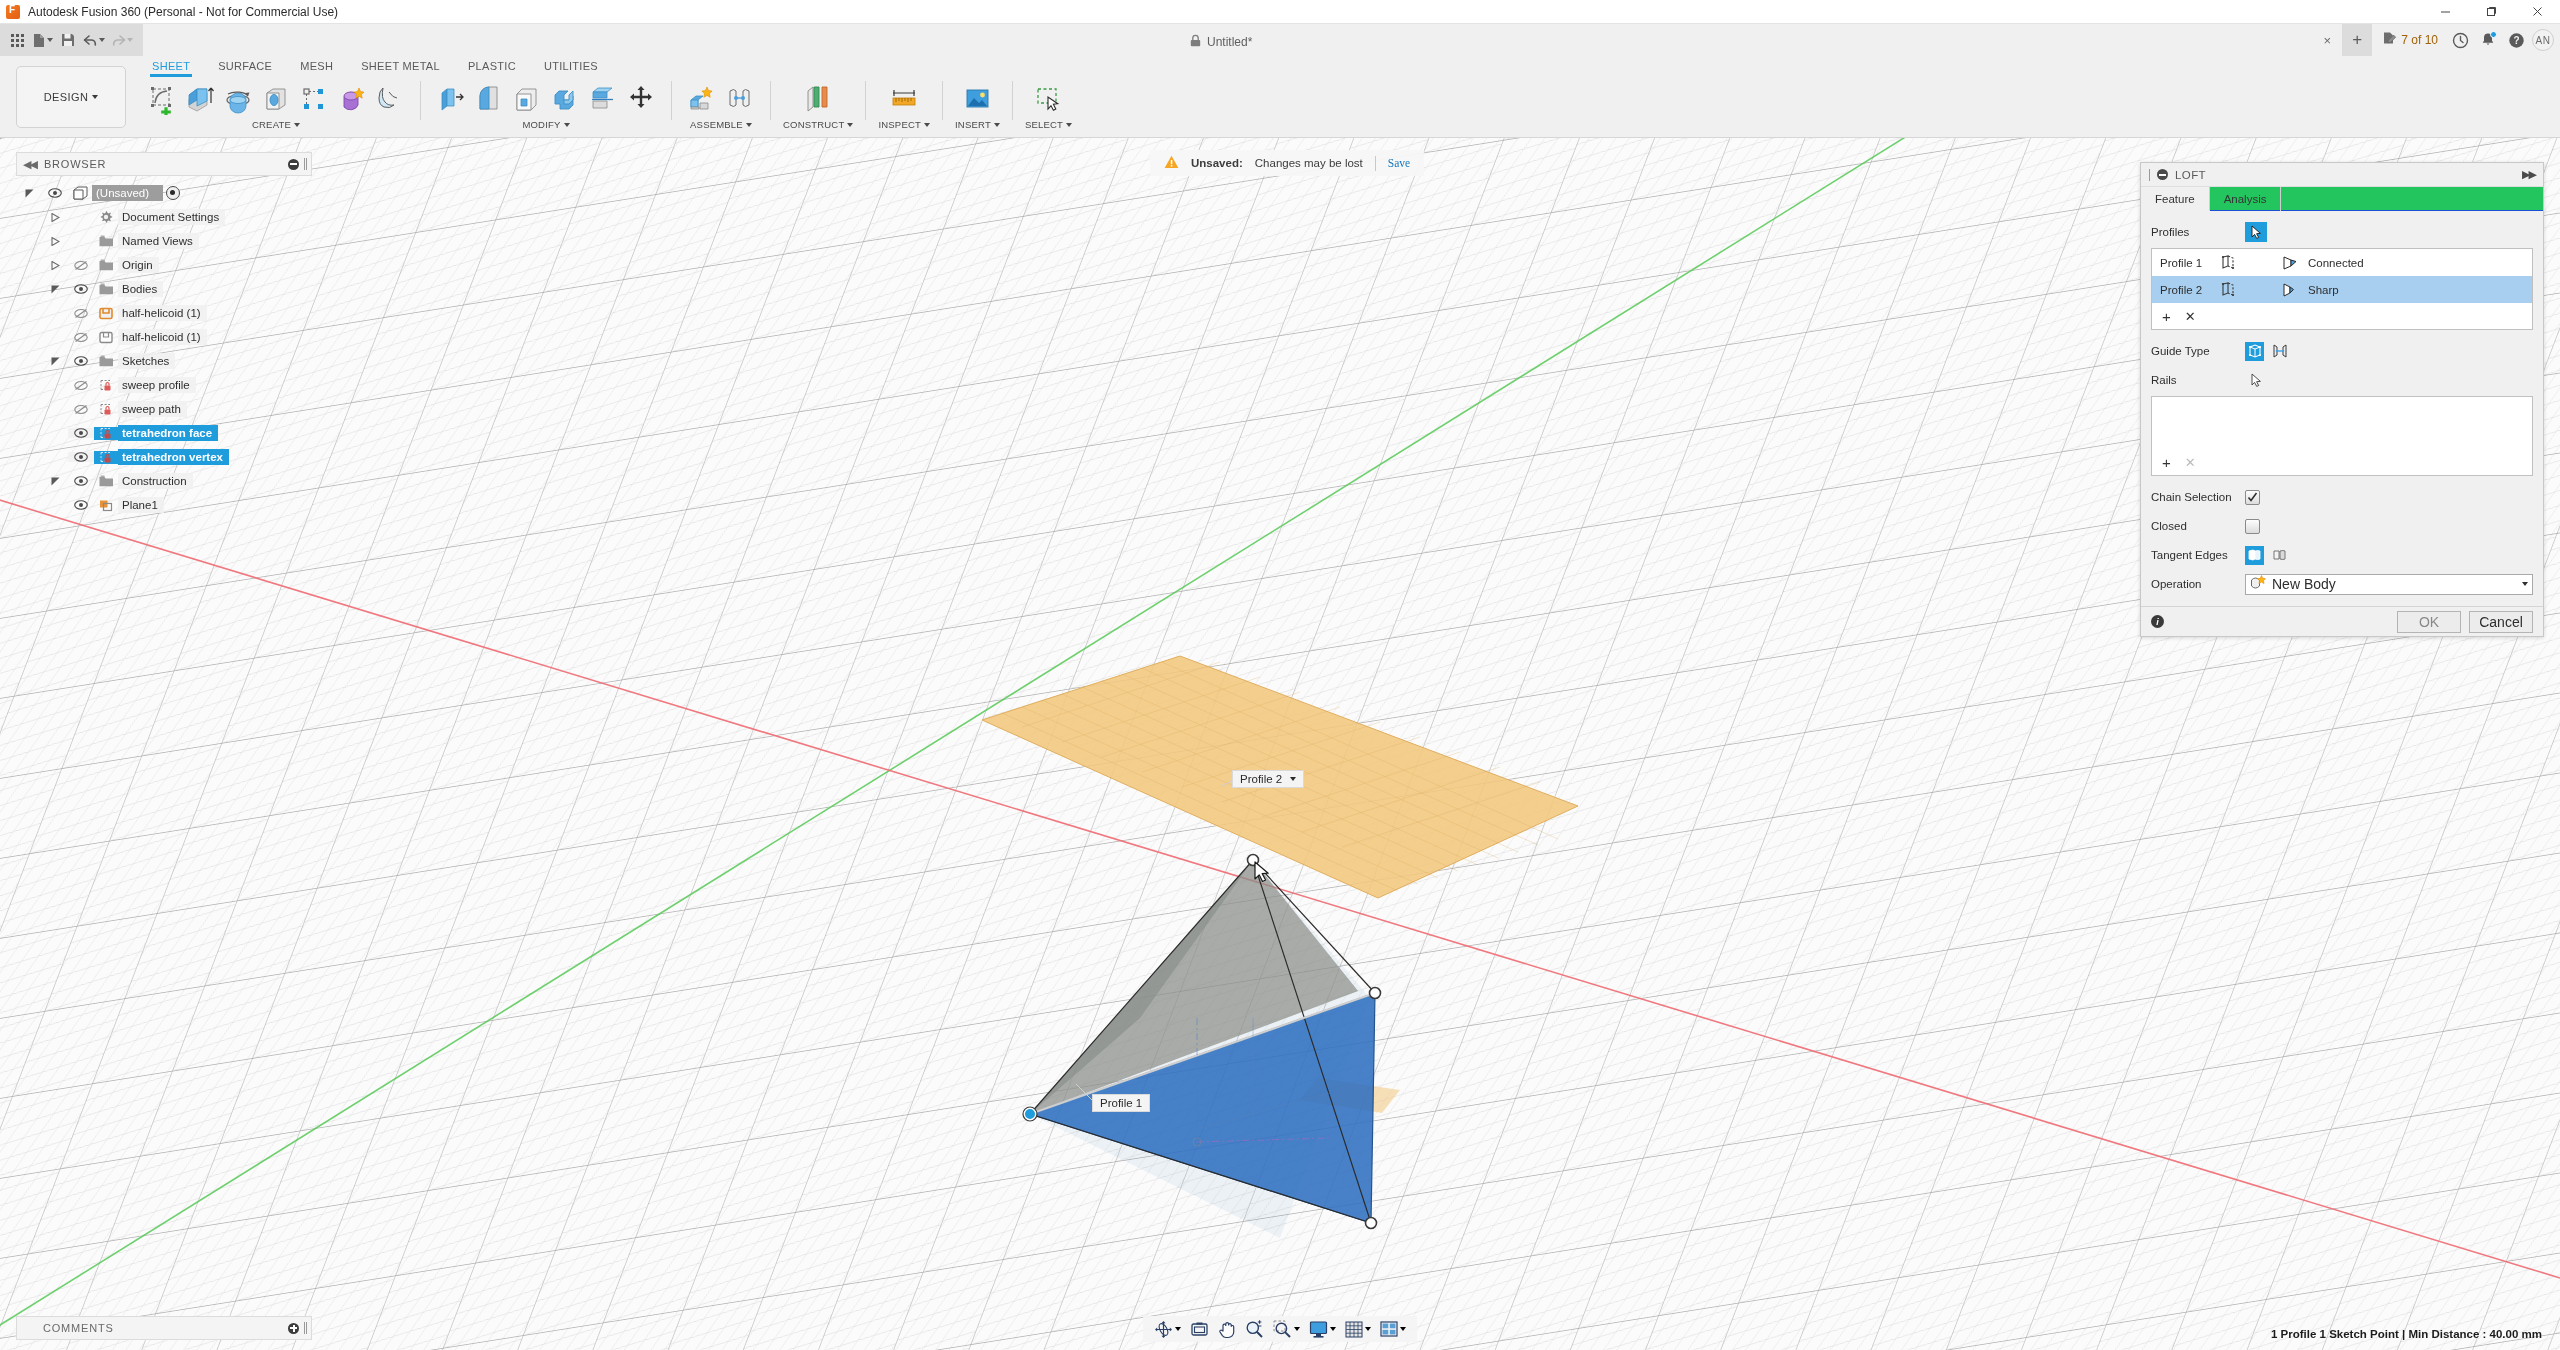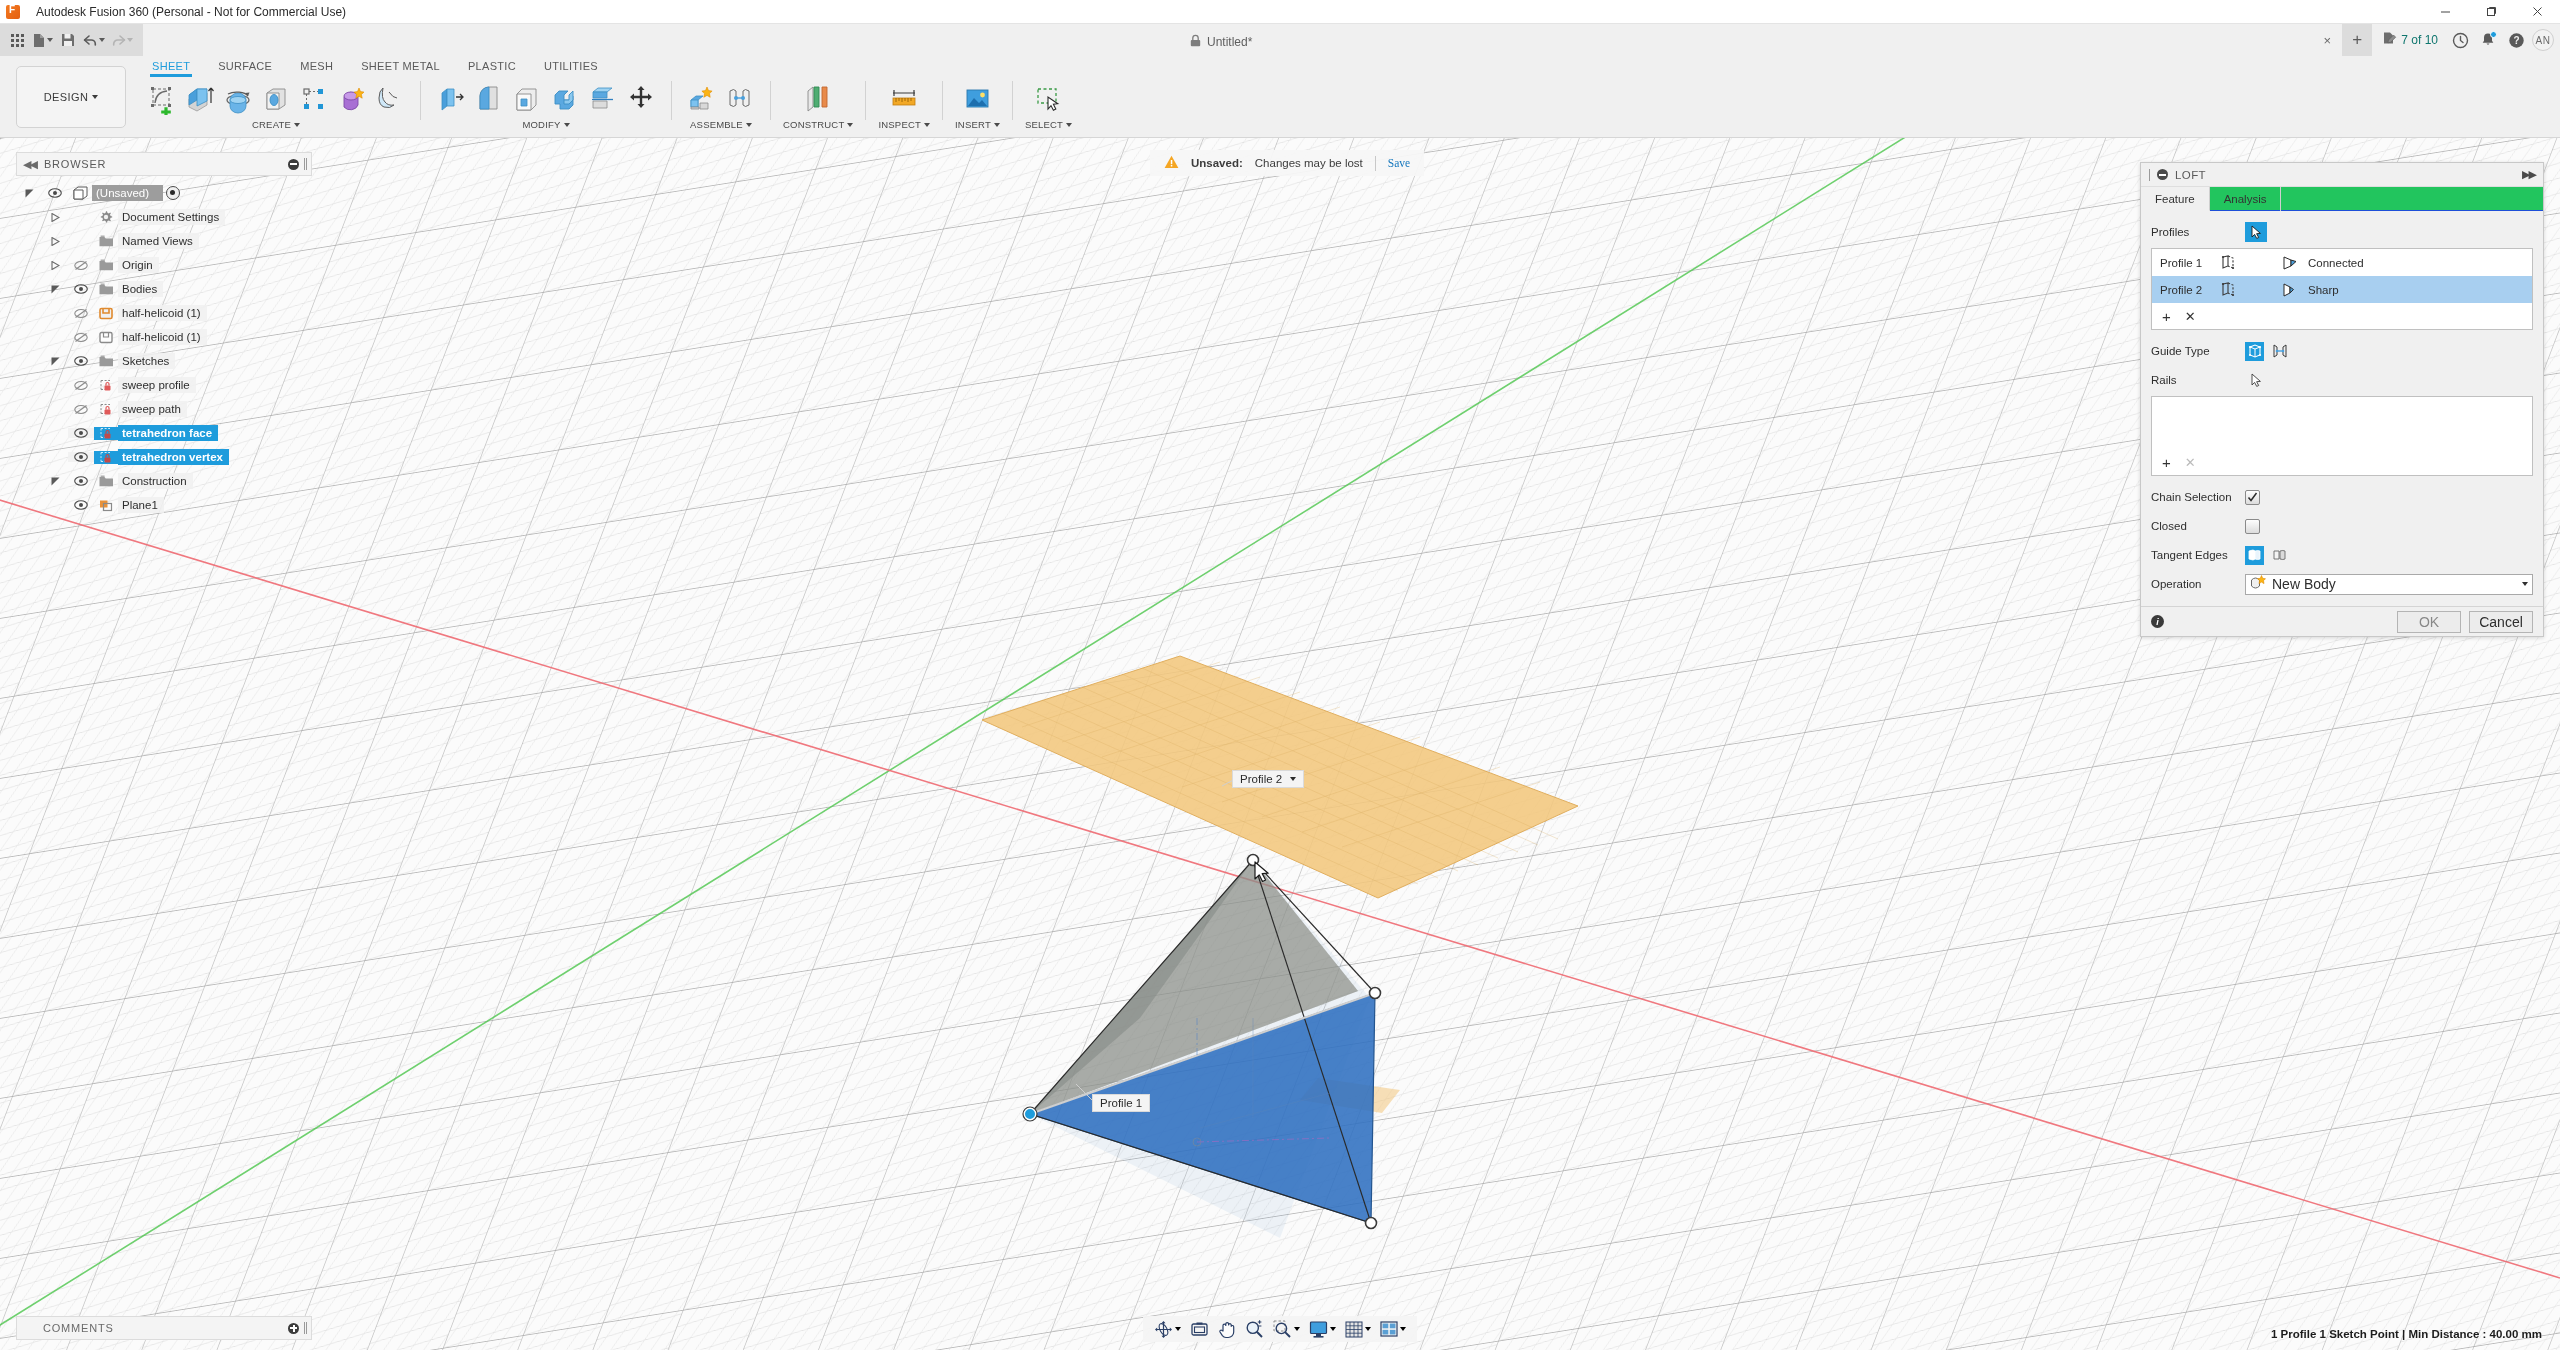--- a/index.html
+++ b/index.html
@@ -9,21 +9,20 @@
     overflow: hidden;
     background: #fff;
   }
   #app { position: relative; width: 2560px; height: 1350px; }
 
   
   .titlebar {
     position: absolute; top: 0; left: 0; width: 2560px; height: 24px;
     background: #ffffff; display: flex; align-items: center;
     border-bottom: 1px solid #e4e4e4;
-    gap: 8px;
   }
   .tb-logo {
     width: 14px; height: 14px; margin-left: 6px; margin-right: 8px;
     background: linear-gradient(135deg,#f47a20,#e35f12);
     border-radius: 2px; position: relative; flex: none;
   }
   .tb-logo::after {
     content: "F"; position: absolute; left: 3px; top: -1px;
     font-size: 10px; font-weight: bold; color: #fff;
     font-family: "Liberation Sans", sans-serif;
@@ -64,21 +63,21 @@
     position: absolute; right: 6px; top: 0; height: 32px;
     display: flex; align-items: center; gap: 4px;
   }
   .qa-x { width: 22px; text-align: center; color: #6a6a6a; font-size: 13px; }
   .qa-plus {
     width: 30px; height: 32px; background: #dcdcdc; color: #5a5a5a;
     display: flex; align-items: center; justify-content: center; font-size: 17px;
   }
   .qa-counter {
     display: flex; align-items: center; gap: 4px; font-size: 12px;
-    color: #0f766e; padding: 0 6px;
+    color: #a16207; padding: 0 6px;
   }
   .qa-ico { width: 24px; height: 24px; display: flex; align-items: center; justify-content: center; color: #555; position: relative; }
   .avatar {
     width: 22px; height: 22px; border-radius: 50%; background: #f2f2f2;
     border: 1px solid #d0d0d0; font-size: 10px; color: #6b6b6b;
     display: flex; align-items: center; justify-content: center; letter-spacing: .5px;
   }
   .badge-dot {
     position: absolute; top: 3px; right: 3px; width: 7px; height: 7px;
     border-radius: 50%; background: #1e9cdc; border: 1px solid #fff;

